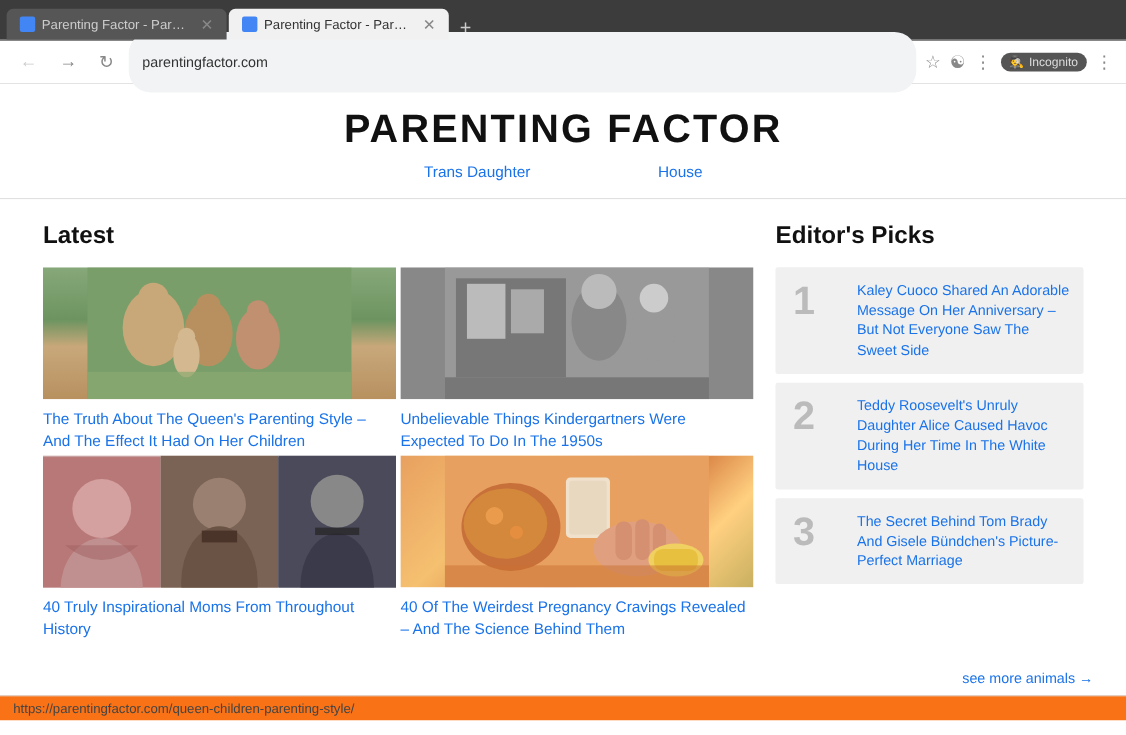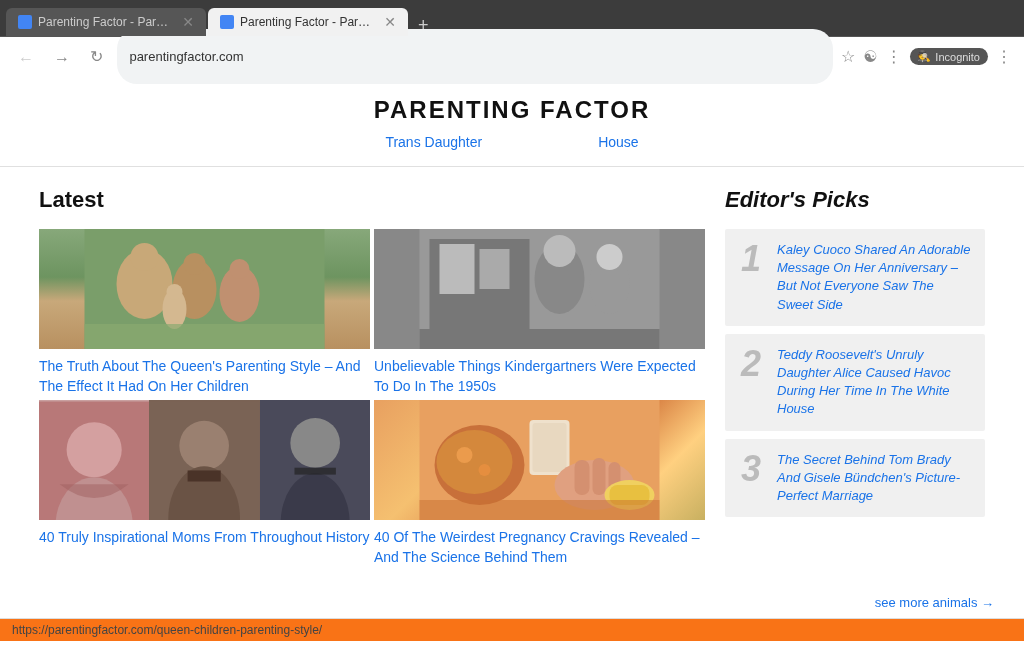--- a/index.html
+++ b/index.html
@@ -17,46 +17,46 @@
     .address-bar { background: #fff; height: 40px; display: flex; align-items: center; padding: 0 12px; gap: 8px; border-top: 1px solid #555; }
     .nav-btn { background: none; border: none; color: #888; font-size: 16px; cursor: pointer; padding: 4px 6px; border-radius: 50%; display: flex; align-items: center; justify-content: center; }
     .nav-btn.disabled { color: #ccc; cursor: default; }
     .address-input { flex: 1; background: #f1f3f4; border: none; border-radius: 20px; padding: 20px 12px; font-size: 13px; color: #333; outline: none; }
     .address-icons { display: flex; gap: 8px; align-items: center; }
     .addr-icon { font-size: 16px; color: #888; cursor: pointer; }
     .incognito-badge { display: flex; align-items: center; gap: 4px; background: #555; color: #ddd; font-size: 11px; padding: 2px 8px; border-radius: 12px; }
 
     
     .page-wrapper { background: #fff; }
-    .site-title { text-align: center; padding: 20px 0 10px; font-size: 24px; font-weight: 900; letter-spacing: 2px; color: #111; }
+    .site-title { text-align: center; padding: 20px 0 10px; font-size: 36px; font-weight: 900; letter-spacing: 2px; color: #111; }
 
     
     .top-bar { display: flex; justify-content: center; gap: 116px; padding: 0 0 16px; border-bottom: 1px solid #e0e0e0; color: #1a73e8; font-size: 14px; }
     .top-bar a { text-decoration: none; color: #1a73e8; }
 
     
     .main-content { display: flex; padding: 20px 39px; gap: 20px; }
 
     
     .latest-section { flex: 1; }
     .section-title { font-size: 22px; font-weight: 700; margin-bottom: 16px; color: #111; }
     .articles-grid { display: grid; grid-template-columns: 1fr 1fr; gap: 4px; }
     .article-card { display: flex; flex-direction: column; }
     .article-title { font-size: 14px; color: #1a73e8; margin-top: 8px; line-height: 1.4; text-decoration: none; }
     .img-moms { display: grid; grid-template-columns: 1fr 1fr 1fr; height: 120px; }
     .img-moms-1 { background: #c9a0a0; }
     .img-moms-2 { background: #7a6355; }
     .img-moms-3 { background: #4a4a5a; }
 
     
-    .editors-picks { width: 260px; flex-shrink: 0; font-style: italic; }
+    .editors-picks { width: 280px; flex-shrink: 0; }
     .picks-list { display: flex; flex-direction: column; gap: 8px; }
     .pick-item { background: #f0f0f0; display: flex; align-items: flex-start; padding: 12px 12px; gap: 12px; border-radius: 2px; }
     .pick-number { font-size: 36px; font-weight: 900; color: #bbb; line-height: 1; flex-shrink: 0; width: 28px; text-align: center; }
-    .pick-title { font-size: 13px; color: #1a73e8; line-height: 1.4; cursor: pointer; }
+    .pick-title { font-size: 13px; color: #1a73e8; line-height: 1.4; cursor: pointer; margin-left: 22px; }
 
     
     .status-bar { background: #f97316; border-top: 1px solid #ddd; padding: 4px 12px; font-size: 12px; color: #555; display: flex; justify-content: space-between; }
     .status-url { color: #444; }
     .see-more { text-align: right; color: #1a73e8; padding: 8px 30px; font-size: 13px; cursor: pointer; }
 
     .article-img-container { width: 100%; height: 120px; overflow: hidden; }
 
     
     .bw-photo { filter: grayscale(80%); background: #888; width: 100%; height: 100%; display: flex; align-items: center; justify-content: center; font-size: 40px; color: #aaa; }

